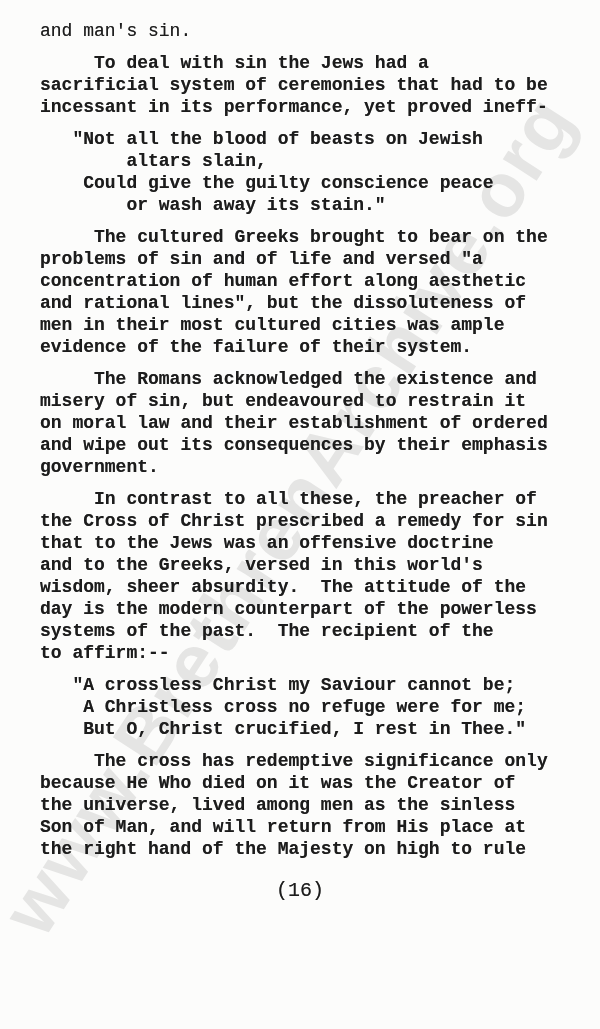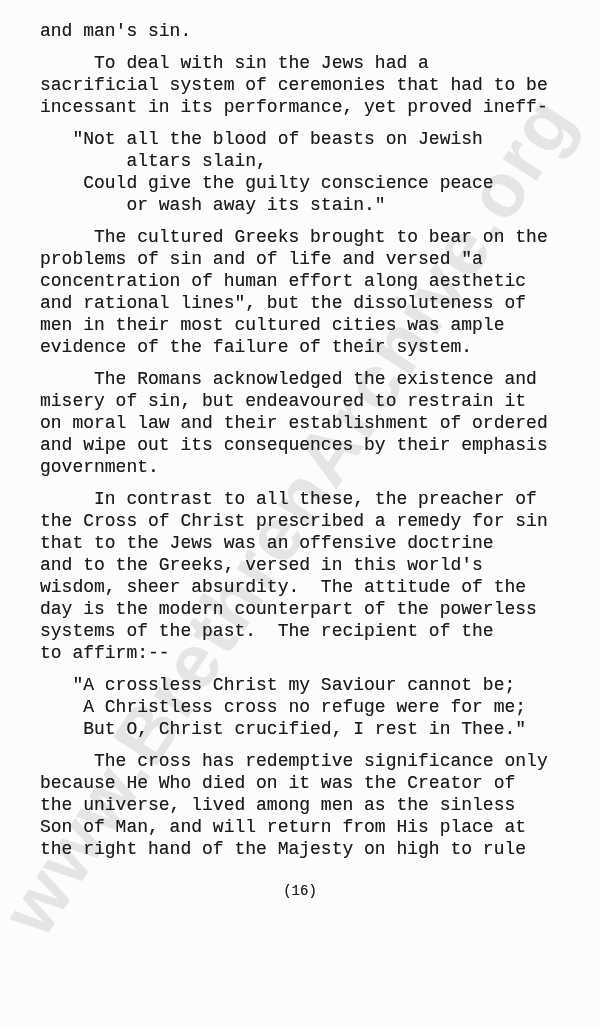--- a/index.html
+++ b/index.html
@@ -32,34 +32,35 @@
     pointer-events: none;
     user-select: none;
   }
   .content {
     position: relative;
     z-index: 1;
     padding: 20px 10px 0 40px;
   }
   .block + .block {
     margin-top: 10px;
+    font-weight: bold;
   }
   .line {
     white-space: pre;
     font-size: 18px;
     line-height: 22px;
     
     text-shadow: 0 0 0.4px rgba(20,20,20,0.55);
   }
   .footer {
     position: relative;
     z-index: 1;
     margin-top: 20px;
     text-align: center;
-    font-size: 14px;
+    font-size: 20px;
     line-height: 22px;
     text-shadow: 0 0 0.4px rgba(20,20,20,0.55);
   }
 </style>
 </head>
 <body>
 
 <div class="page">
   <div class="watermark">www.BrethrenArchive.org</div>
 

